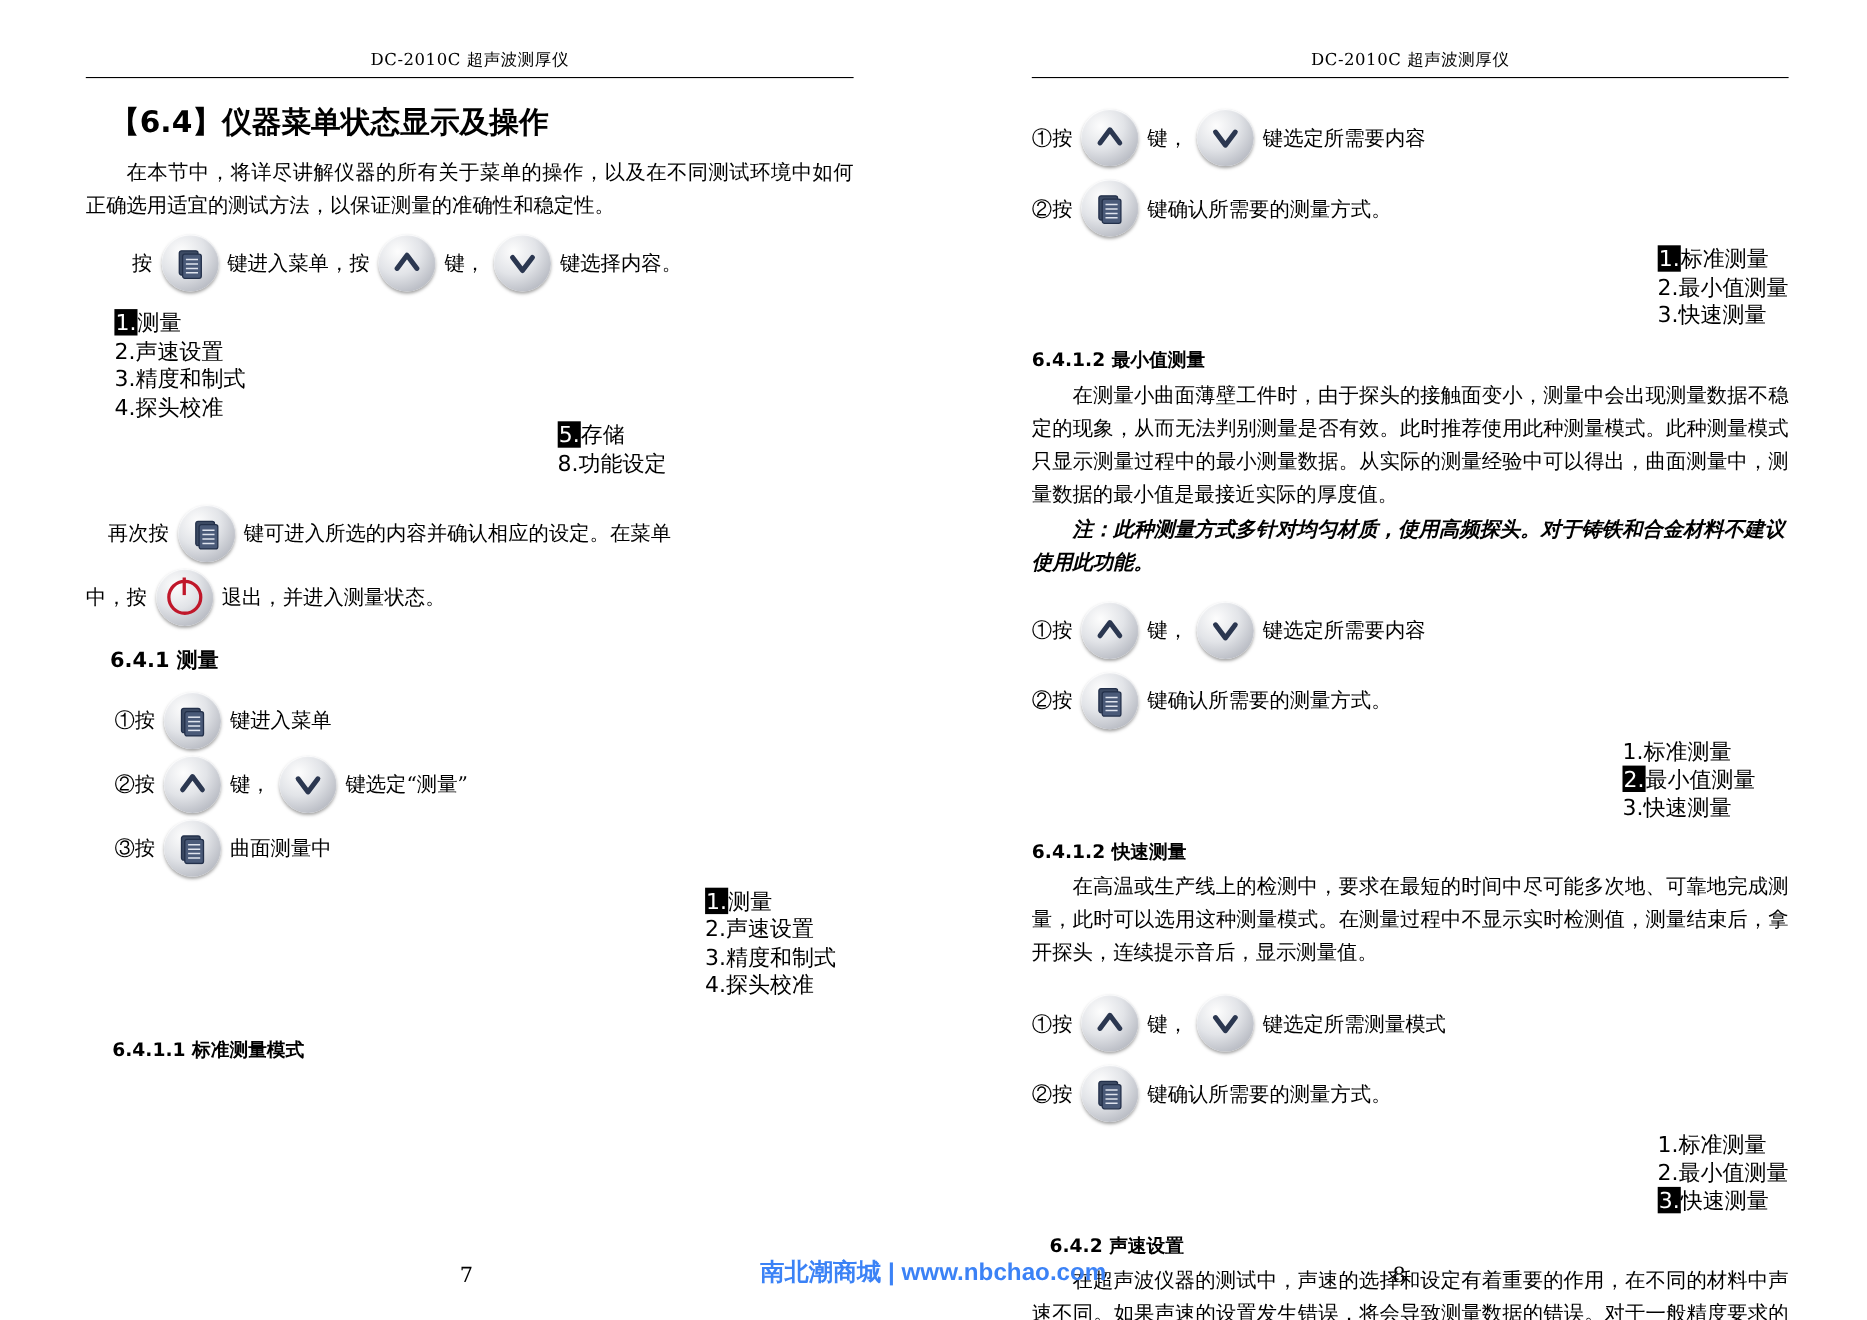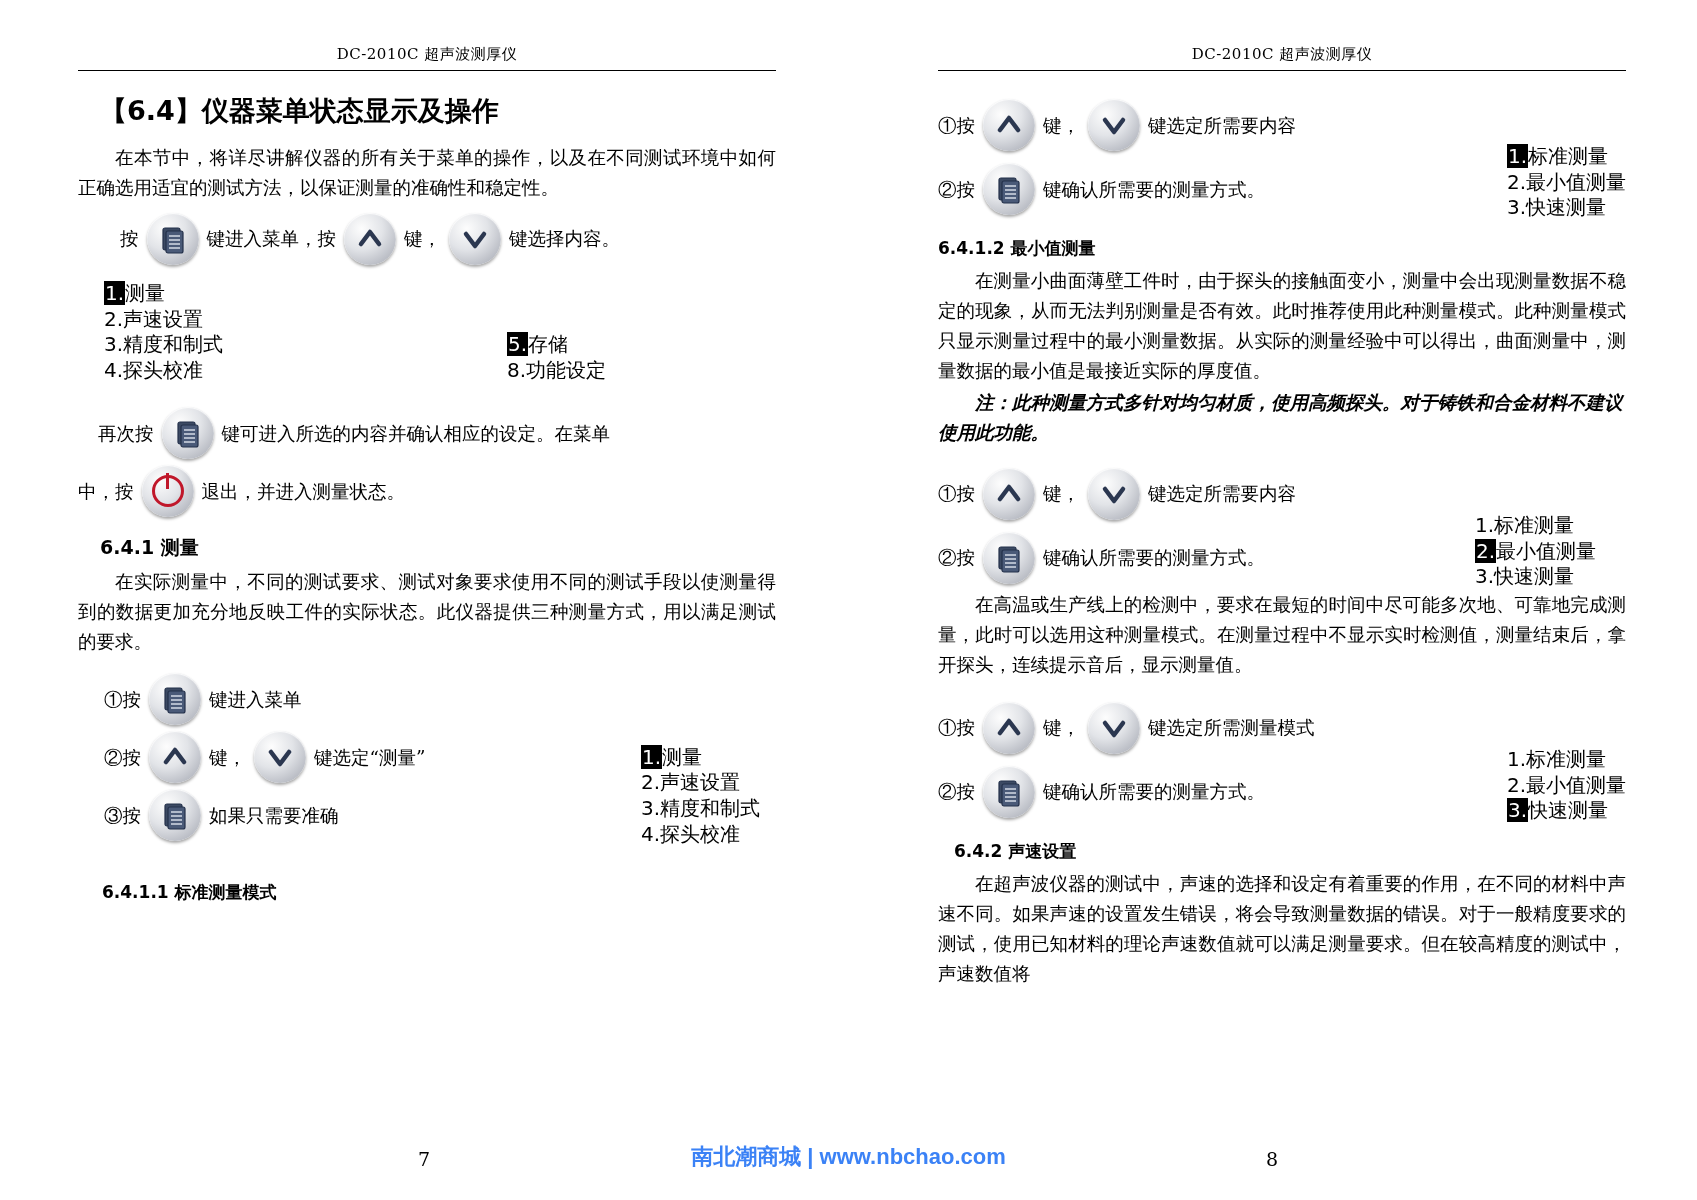--- a/index.html
+++ b/index.html
@@ -128,21 +128,22 @@
   }
   .menu-list .mi { white-space: nowrap; }
   .hl {
     background: #000;
     color: #fff;
     padding: 0 1px;
   }
 
   .two-col {
     display: flex;
-    align-items: flex-end;
+    align-items: flex-start;
+    flex-direction: column;
   }
   .two-col .col-l { flex: 0 0 auto; }
   .two-col .col-r { margin-left: auto; }
 
   .menu-block-left {
     margin: 16px 0 18px 26px;
   }
 
   .footer-page {
     position: absolute;
@@ -234,21 +235,20 @@
 
     <div class="keyrow" style="margin-left:0px; margin-top:4px;">
       <span class="txt">中，按</span>
       <span class="btn">
         <span class="power-inner"></span>
       </span>
       <span class="txt">退出，并进入测量状态。</span>
     </div>
 
     <div class="h-sub" style="margin-left:22px;">6.4.1 测量</div>
-    <p class="body">在实际测量中，不同的测试要求、测试对象要求使用不同的测试手段以使测量得到的数据更加充分地反映工件的实际状态。此仪器提供三种测量方式，用以满足测试的要求。</p>
 
     <div class="two-col" style="margin-top:10px;">
       <div class="col-l">
         <div class="keyrow indent1">
           <span class="txt">①按</span>
           <span class="btn">
             <svg width="30" height="30" viewBox="0 0 30 30">
               <rect x="5" y="4" width="17" height="22" rx="2" fill="#3c4a63" stroke="#23304a" stroke-width="1.2"></rect>
               <rect x="8" y="7" width="17" height="22" rx="2" fill="#4a5a78" stroke="#23304a" stroke-width="1.2"></rect>
               <line x1="11" y1="12" x2="22" y2="12" stroke="#dfe4ee" stroke-width="1.4"></line>
@@ -279,21 +279,21 @@
           <span class="btn">
             <svg width="30" height="30" viewBox="0 0 30 30">
               <rect x="5" y="4" width="17" height="22" rx="2" fill="#3c4a63" stroke="#23304a" stroke-width="1.2"></rect>
               <rect x="8" y="7" width="17" height="22" rx="2" fill="#4a5a78" stroke="#23304a" stroke-width="1.2"></rect>
               <line x1="11" y1="12" x2="22" y2="12" stroke="#dfe4ee" stroke-width="1.4"></line>
               <line x1="11" y1="16" x2="22" y2="16" stroke="#dfe4ee" stroke-width="1.4"></line>
               <line x1="11" y1="20" x2="22" y2="20" stroke="#dfe4ee" stroke-width="1.4"></line>
               <line x1="11" y1="24" x2="22" y2="24" stroke="#dfe4ee" stroke-width="1.4"></line>
             </svg>
           </span>
-          <span class="txt">如果只需要准确</span>
+          <span class="txt">曲面测量中</span>
         </div>
       </div>
       <div class="col-r menu-list" style="margin-top:4px; margin-right:16px;">
         <div class="mi"><span class="hl">1.</span><span>测量</span></div>
         <div class="mi">2.声速设置</div>
         <div class="mi">3.精度和制式</div>
         <div class="mi">4.探头校准</div>
       </div>
     </div>
 
@@ -380,20 +380,21 @@
           <span class="txt">键确认所需要的测量方式。</span>
         </div>
       </div>
       <div class="col-r menu-list" style="margin-top:2px; margin-right:30px;">
         <div class="mi">1.标准测量</div>
         <div class="mi"><span class="hl">2.</span><span>最小值测量</span></div>
         <div class="mi">3.快速测量</div>
       </div>
     </div>
 
+    <div class="h-sub3" style="margin-left:0;">6.4.1.2 快速测量</div>
     <p class="body">在高温或生产线上的检测中，要求在最短的时间中尽可能多次地、可靠地完成测量，此时可以选用这种测量模式。在测量过程中不显示实时检测值，测量结束后，拿开探头，连续提示音后，显示测量值。</p>
 
     <div class="two-col" style="margin-top:16px;">
       <div class="col-l">
         <div class="keyrow">
           <span class="txt">①按</span>
           <span class="btn">
             <svg width="30" height="30" viewBox="0 0 30 30">
               <path d="M6 20 L15 8 L24 20" fill="none" stroke="#2b3750" stroke-width="4.5" stroke-linecap="round" stroke-linejoin="round"></path>
             </svg>

